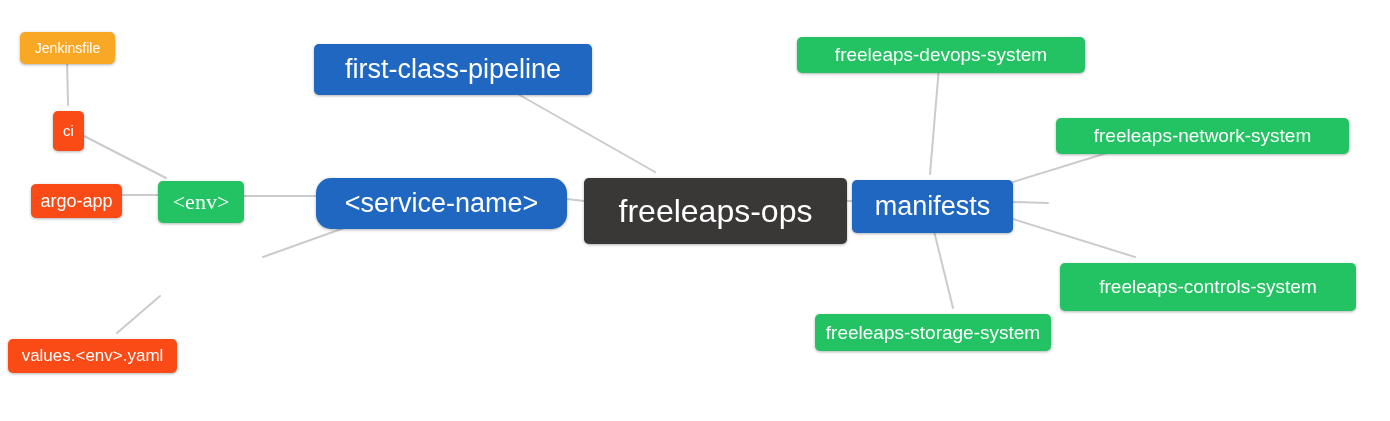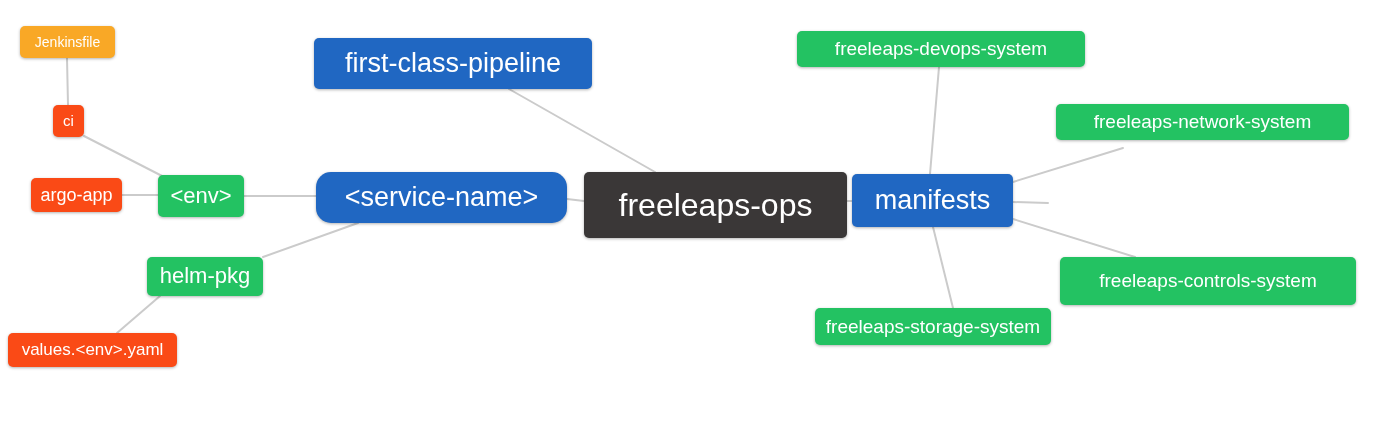--- a/index.html
+++ b/index.html
@@ -35,20 +35,21 @@
     display: flex;
     align-items: center;
     justify-content: center;
     box-sizing: border-box;
     border-radius: 5px;
     color: #ffffff;
     white-space: nowrap;
     box-shadow: 0 1px 3px rgba(0,0,0,0.30);
     cursor: pointer;
     user-select: none;
+    margin-top: 6px;
   }
   .node span {
     display: block;
     line-height: 1;
     padding-bottom: 1px;
   }
 </style>
 </head>
 <body>
 
@@ -66,51 +67,48 @@
       <line x1="930" y1="174" x2="939" y2="67" stroke="#cbcbcb" stroke-width="2" stroke-linecap="round"></line>
       <line x1="1013" y1="182" x2="1123" y2="148" stroke="#cbcbcb" stroke-width="2" stroke-linecap="round"></line>
       <line x1="1013" y1="202" x2="1048" y2="203" stroke="#cbcbcb" stroke-width="2" stroke-linecap="round"></line>
       <line x1="1013" y1="219" x2="1135" y2="257" stroke="#cbcbcb" stroke-width="2" stroke-linecap="round"></line>
       <line x1="933" y1="227" x2="953" y2="308" stroke="#cbcbcb" stroke-width="2" stroke-linecap="round"></line>
     </svg>
   <div class="node-layer">
       <div class="node" style="left: 20px; top: 26px; width: 95px; height: 32px; background: rgb(249, 168, 38); font-size: 14px; color: rgb(255, 255, 255);">
         <span>Jenkinsfile</span>
       </div>
-      <div class="node" style="left: 53px; top: 105px; width: 31px; height: 32px; background: rgb(250, 74, 22); font-size: 15px; color: rgb(255, 255, 255);">
+      <div class="node" style="left: 53px; top: 105px; width: 31px; height: 40px; background: rgb(250, 74, 22); font-size: 15px; color: rgb(255, 255, 255);">
         <span>ci</span>
       </div>
       <div class="node" style="left: 31px; top: 178px; width: 91px; height: 34px; background: rgb(250, 74, 22); font-size: 18px; color: rgb(255, 255, 255);">
         <span>argo-app</span>
       </div>
-      <div class="node" style="left: 158px; top: 175px; width: 86px; height: 42px; background: rgb(35, 194, 98); font-size: 22px; color: rgb(255, 255, 255);">
+      <div class="node" style="left: 158px; top: 175px; width: 86px; height: 42px; background: rgb(35, 194, 98); font-size: 22px; color: rgb(255, 255, 255); font-family: Liberation Serif, serif;">
         <span>&lt;env&gt;</span>
-      </div>
-      <div class="node" style="left: 147px; top: 257px; width: 116px; height: 39px; background: rgb(35, 194, 98); font-size: 22px; color: rgb(255, 255, 255);">
-        <span>helm-pkg</span>
       </div>
       <div class="node" style="left: 8px; top: 333px; width: 169px; height: 34px; background: rgb(250, 74, 22); font-size: 17px; color: rgb(255, 255, 255);">
         <span>values.&lt;env&gt;.yaml</span>
       </div>
       <div class="node" style="left: 314px; top: 38px; width: 278px; height: 51px; background: rgb(32, 103, 194); font-size: 27px; color: rgb(255, 255, 255);">
         <span>first-class-pipeline</span>
       </div>
       <div class="node" style="left: 316px; top: 172px; width: 251px; height: 51px; background: rgb(32, 103, 194); font-size: 27px; color: rgb(255, 255, 255); border-radius: 15px;">
         <span>&lt;service-name&gt;</span>
       </div>
       <div class="node" style="left: 584px; top: 172px; width: 263px; height: 66px; background: rgb(58, 55, 55); font-size: 32px; color: rgb(255, 255, 255);">
         <span>freeleaps-ops</span>
       </div>
       <div class="node" style="left: 852px; top: 174px; width: 161px; height: 53px; background: rgb(32, 103, 194); font-size: 27px; color: rgb(255, 255, 255);">
         <span>manifests</span>
       </div>
       <div class="node" style="left: 797px; top: 31px; width: 288px; height: 36px; background: rgb(35, 194, 98); font-size: 19px; color: rgb(255, 255, 255);">
         <span>freeleaps-devops-system</span>
       </div>
-      <div class="node" style="left: 1056px; top: 104px; width: 293px; height: 36px; background: rgb(35, 194, 98); font-size: 19px; color: rgb(255, 255, 255);">
+      <div class="node" style="left: 1056px; top: 112px; width: 293px; height: 36px; background: rgb(35, 194, 98); font-size: 19px; color: rgb(255, 255, 255);">
         <span>freeleaps-network-system</span>
       </div>
       <div class="node" style="left: 1060px; top: 257px; width: 296px; height: 48px; background: rgb(35, 194, 98); font-size: 19px; color: rgb(255, 255, 255);">
         <span>freeleaps-controls-system</span>
       </div>
       <div class="node" style="left: 815px; top: 308px; width: 236px; height: 37px; background: rgb(35, 194, 98); font-size: 19px; color: rgb(255, 255, 255);">
         <span>freeleaps-storage-system</span>
       </div>
     </div>
 </div>

